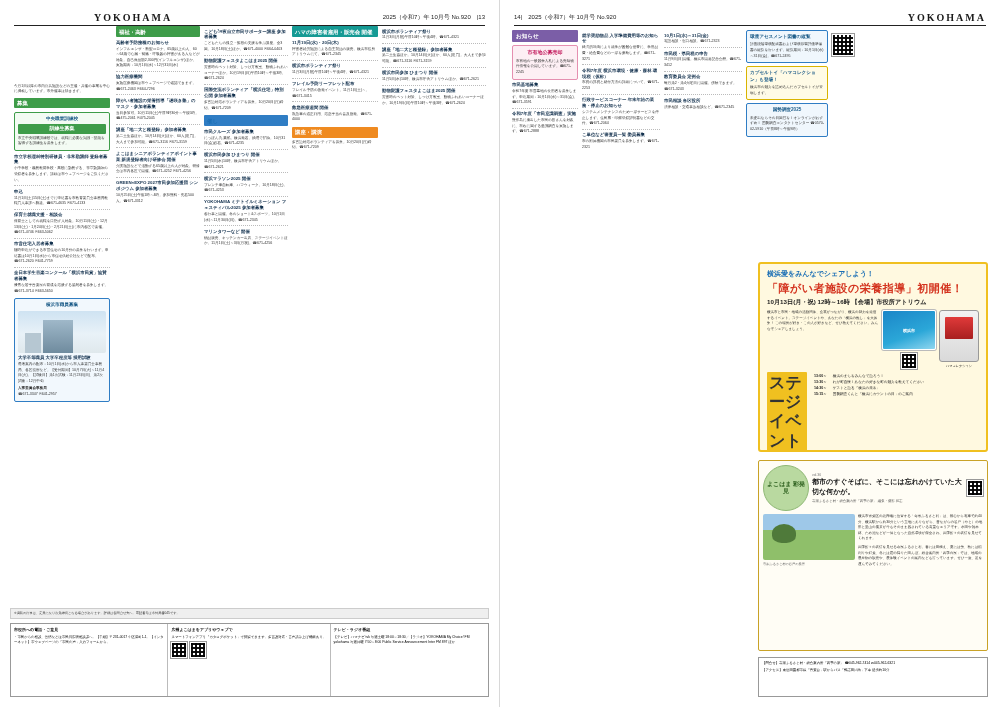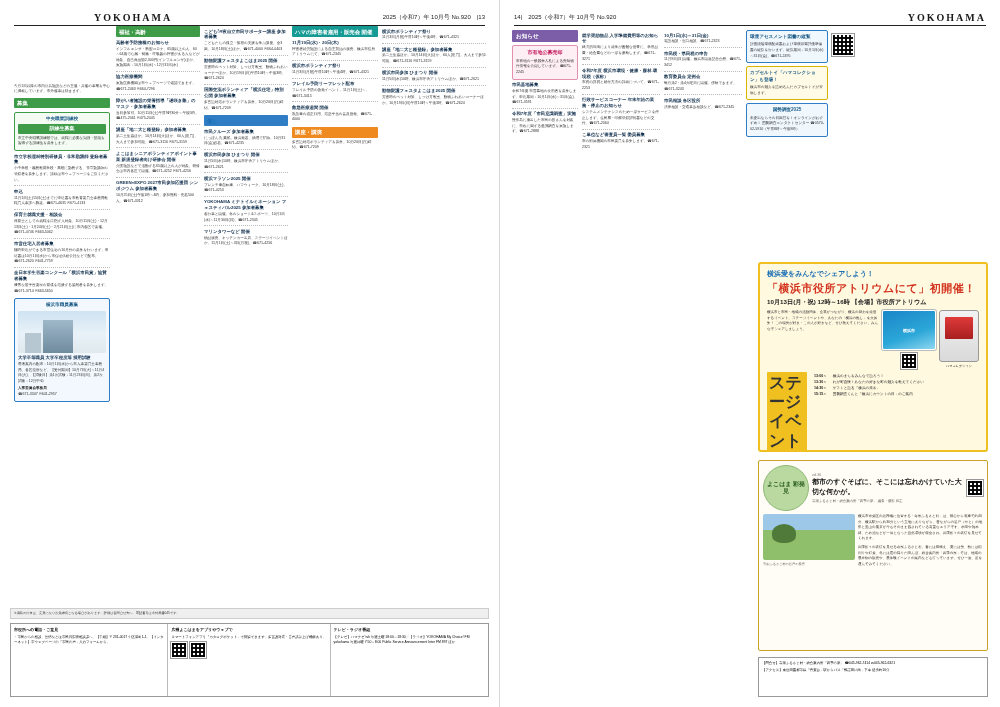--- a/index.html
+++ b/index.html
@@ -417,21 +417,21 @@
         </div>
       </div>
 
       <div style="position:absolute; left:332px; top:34px;">
         <div class="qr"></div>
       </div>
 
       <div class="feature">
         <div style="padding:5px 7px;">
           <div class="fline1">横浜愛をみんなでシェアしよう！</div>
-          <div class="fline2 mt2">「横浜市役所アトリウムにて」初開催！</div>
+          <div class="fline2 mt2">「障がい者施設の栄養指導」初開催！</div>
           <div class="fdate mt2">10月13日(月・祝) 12時～16時 【会場】市役所アトリウム</div>
           <div class="flexrow mt3" style="align-items:flex-start;">
             <div class="fbody" style="flex:1;">横浜市と市民・地域の活動団体、企業がつながり、横浜の魅力を発信するイベント。ステージイベントや、あなたの「横浜の推し」を大募集！ この場所が好き・この人が好きなど、ぜひ教えてください。みんなでシェアしましょう。</div>
             <div style="display:flex; flex-direction:column; gap:3px; align-items:center;">
               <div class="f-card">横浜市</div>
               <div class="qr sm"></div>
             </div>
             <div style="display:flex; flex-direction:column; gap:2px; align-items:center;">
               <div class="f-machine"></div>
               <div style="font-size:3.2px;">ハマコレクション</div>

